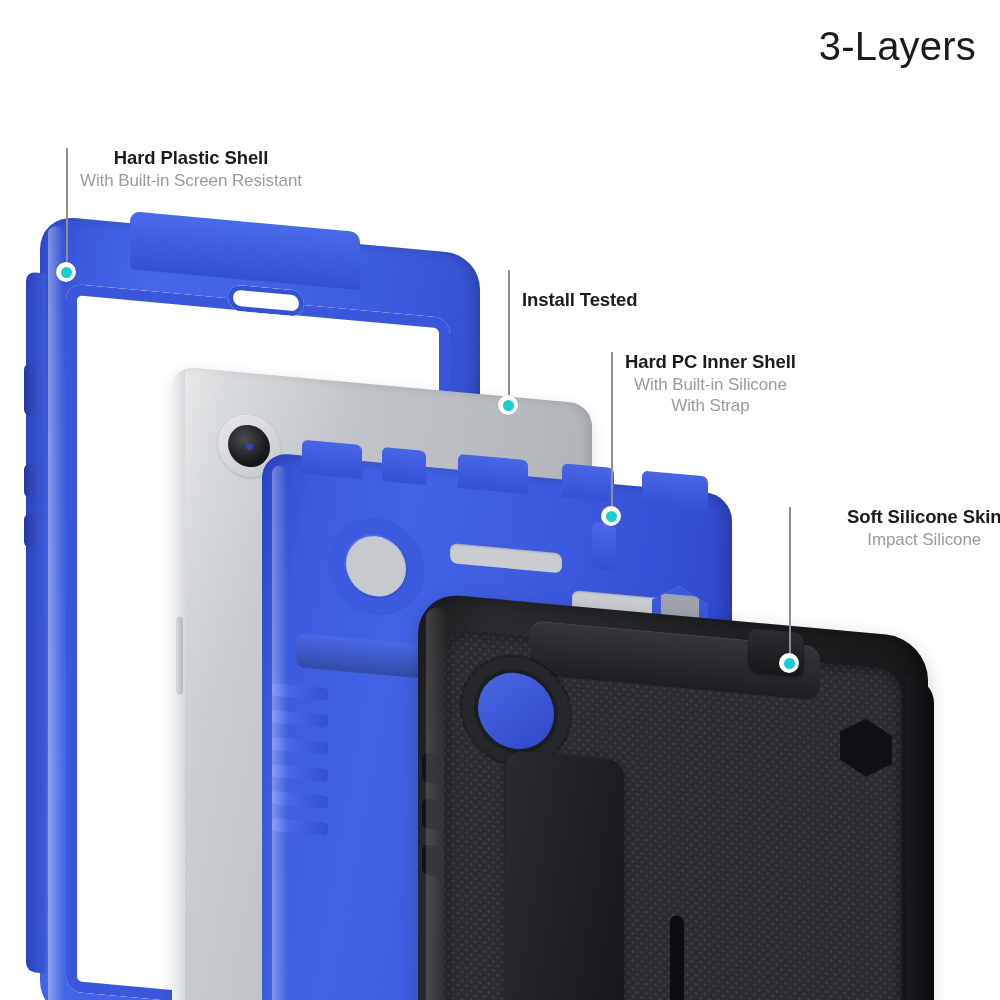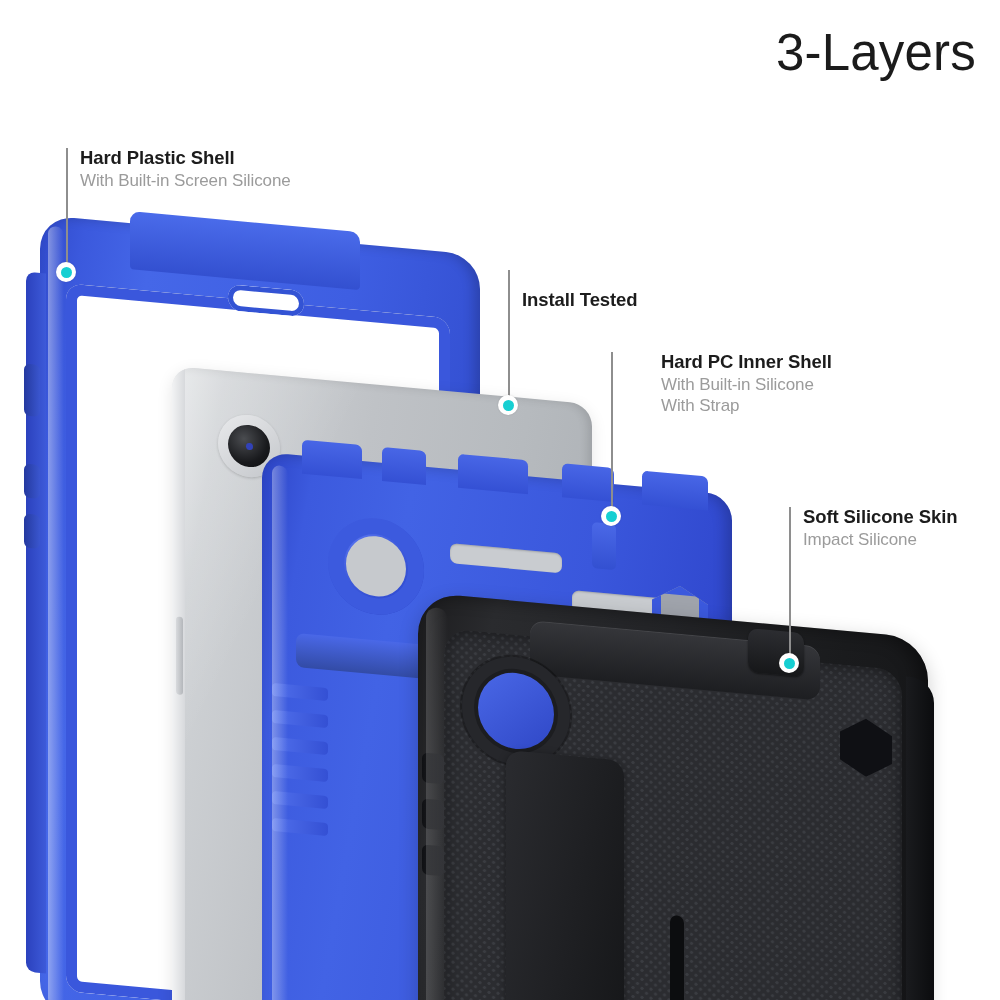--- a/index.html
+++ b/index.html
@@ -13,29 +13,29 @@
   #stage{position:absolute;left:0;top:0;width:1000px;height:1000px;overflow:hidden;background:#fff;}
 
   
   .title-block{
     position:absolute;right:24px;top:24px;
     text-align:right;
     line-height:1.12;
     color:#1b1b1b;
   }
   .title-line{
-    font-size:51px;
+    font-size:40px;
     font-weight:300;
     letter-spacing:0.2px;
     white-space:nowrap;
     display:block;
   }
 
   
-  .callout{position:absolute;}
+  .callout{position:absolute;text-align:center;}
   .callout .c-head{
     font-size:18.5px;font-weight:bold;color:#1c1c1c;
     white-space:nowrap;line-height:1.28;
     letter-spacing:-0.1px;
   }
   .callout .c-sub{
     font-size:17px;font-weight:400;color:#9b9b9b;
     white-space:nowrap;line-height:1.28;
     letter-spacing:-0.1px;
   }
@@ -353,51 +353,51 @@
 
   </div>
 
   <div class="title-block">
     <span class="title-line">3-Layers</span>
   </div>
 
   <div class="callout" style="left:66px;top:146px;">
     <div class="c-text">
       <div class="c-head">Hard Plastic Shell</div>
-      <div class="c-sub">With Built-in Screen Silicone</div>
+      <div class="c-sub">With Built-in Screen Resistant</div>
     </div>
   </div>
   <div class="leader" style="left:66px;top:148px;height:124px;"></div>
   <div class="dot" style="left:56px;top:262px;">
       <i></i>
     </div>
 
   <div class="callout" style="left:508px;top:268px;margin-top:20px;">
     <div class="c-text">
       <div class="c-head">Install Tested</div>
     </div>
   </div>
   <div class="leader" style="left:508px;top:270px;height:135px;"></div>
   <div class="dot" style="left:498px;top:395px;">
       <i></i>
     </div>
 
-  <div class="callout" style="left:647px;top:350px;">
+  <div class="callout" style="left:611px;top:350px;">
     <div class="c-text">
       <div class="c-head">Hard PC Inner Shell</div>
       <div class="c-sub">With Built-in Silicone</div>
       <div class="c-sub">With Strap</div>
     </div>
   </div>
   <div class="leader" style="left:611px;top:352px;height:164px;"></div>
   <div class="dot" style="left:601px;top:506px;">
       <i></i>
     </div>
 
-  <div class="callout" style="left:789px;top:505px;">
+  <div class="callout" style="left:789px;top:505px;padding-left:44px;">
     <div class="c-text">
       <div class="c-head">Soft Silicone Skin</div>
       <div class="c-sub">Impact Silicone</div>
     </div>
   </div>
   <div class="leader" style="left:789px;top:507px;height:156px;"></div>
   <div class="dot" style="left:779px;top:653px;">
       <i></i>
     </div>
 

